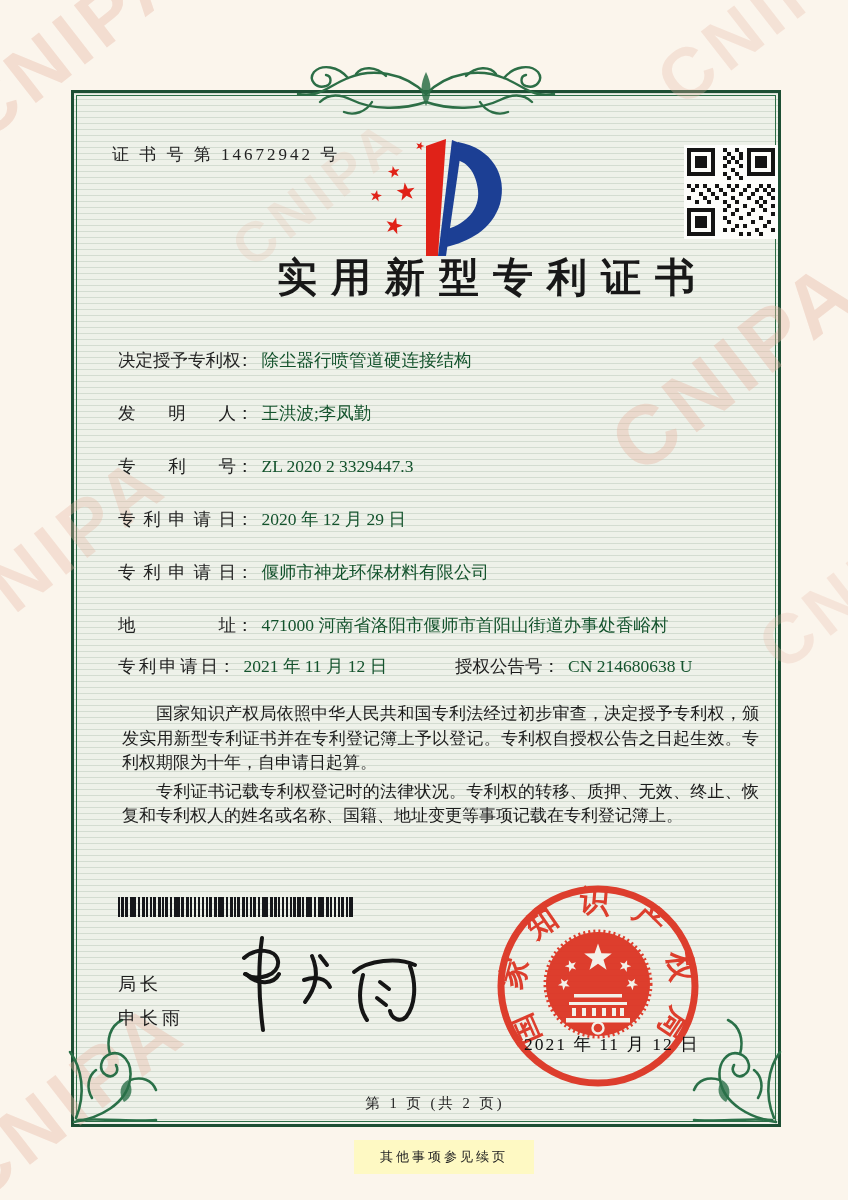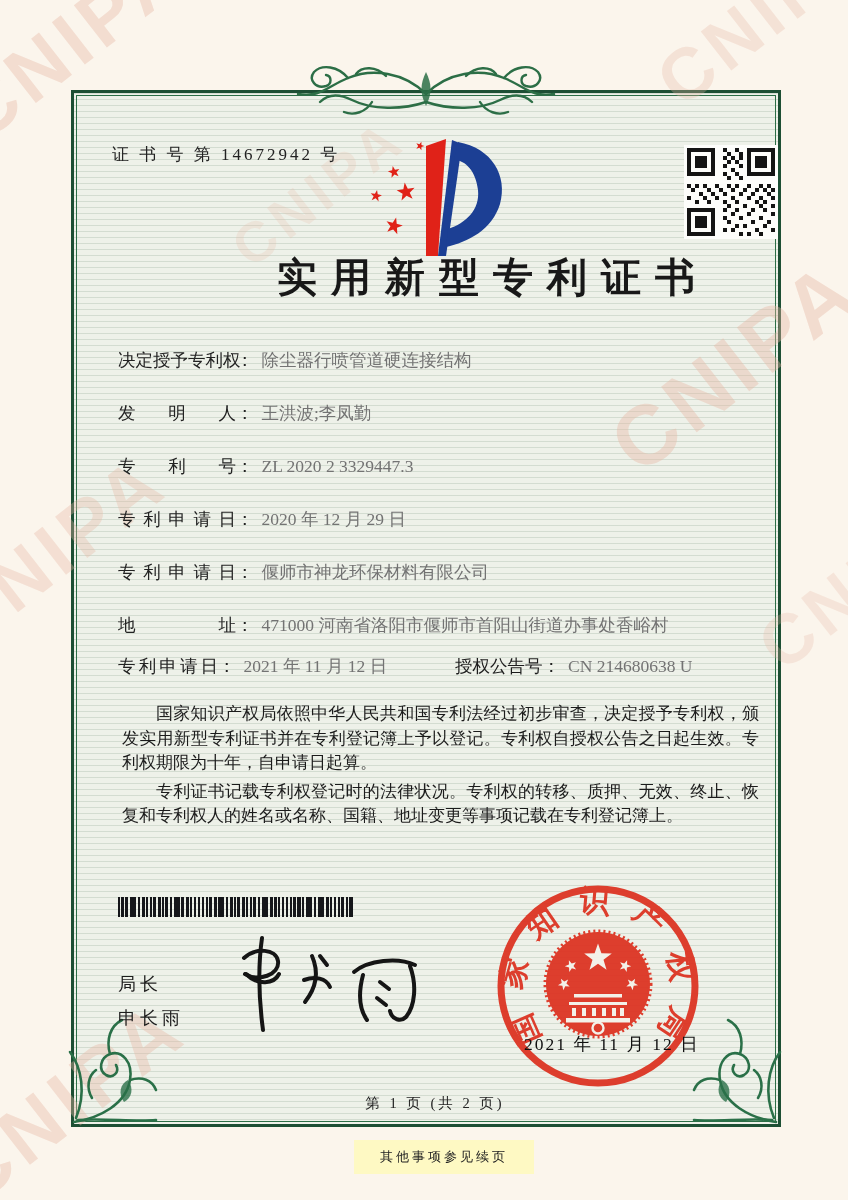--- a/index.html
+++ b/index.html
@@ -52,21 +52,21 @@
     position:absolute;left:71px;top:250px;width:844px;text-align:center;
     font-size:40px;font-weight:700;letter-spacing:14px;color:#181818;
   }
   .fields{position:absolute;left:118px;top:348px;width:640px;}
   .frow{height:53px;font-size:17.5px;white-space:nowrap;}
   .lab{
     display:inline-block;width:118px;text-align:justify;text-align-last:justify;
     -moz-text-align-last:justify;text-justify:inter-character;color:#222;
   }
   .colon{display:inline-block;margin-right:8px;color:#222;}
-  .val{color:#737373;}
+  .val{color:#14532d;}
   .grant-row{position:absolute;left:118px;top:654px;width:640px;font-size:17.5px;white-space:nowrap;}
   .grant-no{position:absolute;left:337px;top:0;text-align:center;}
   .paras{
     position:absolute;left:118px;top:698px;width:645px;
     font-size:17px;line-height:24.5px;text-align:justify;color:#1b1b1b;
   }
   .paras p{margin:4px;text-indent:2em;}
 
   .barcode{position:absolute;left:118px;top:897px;width:235px;height:20px;
     background:

